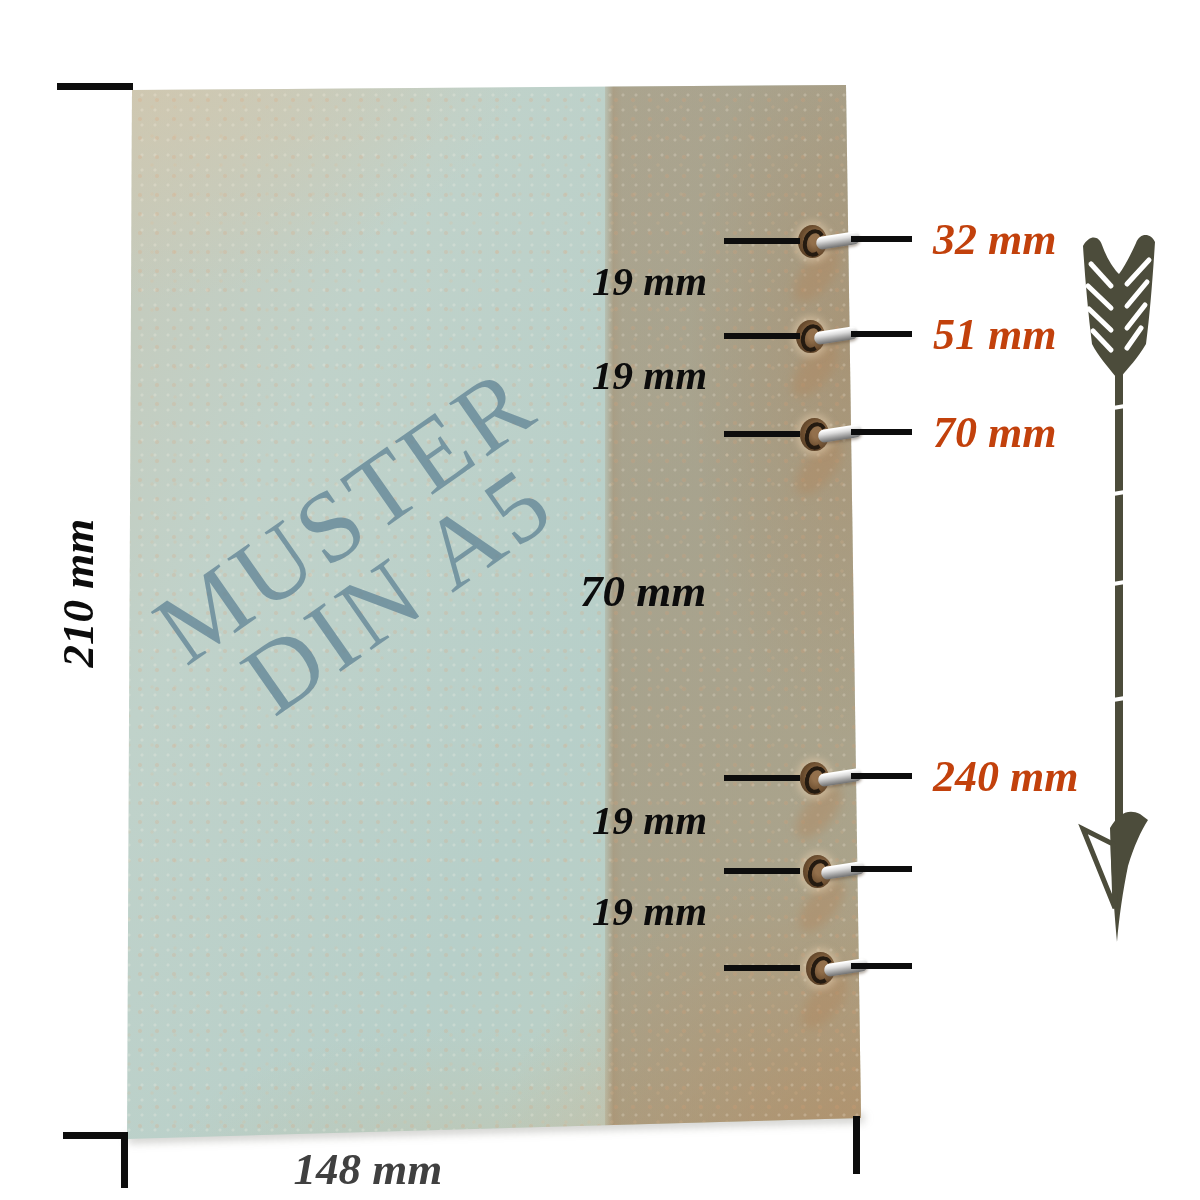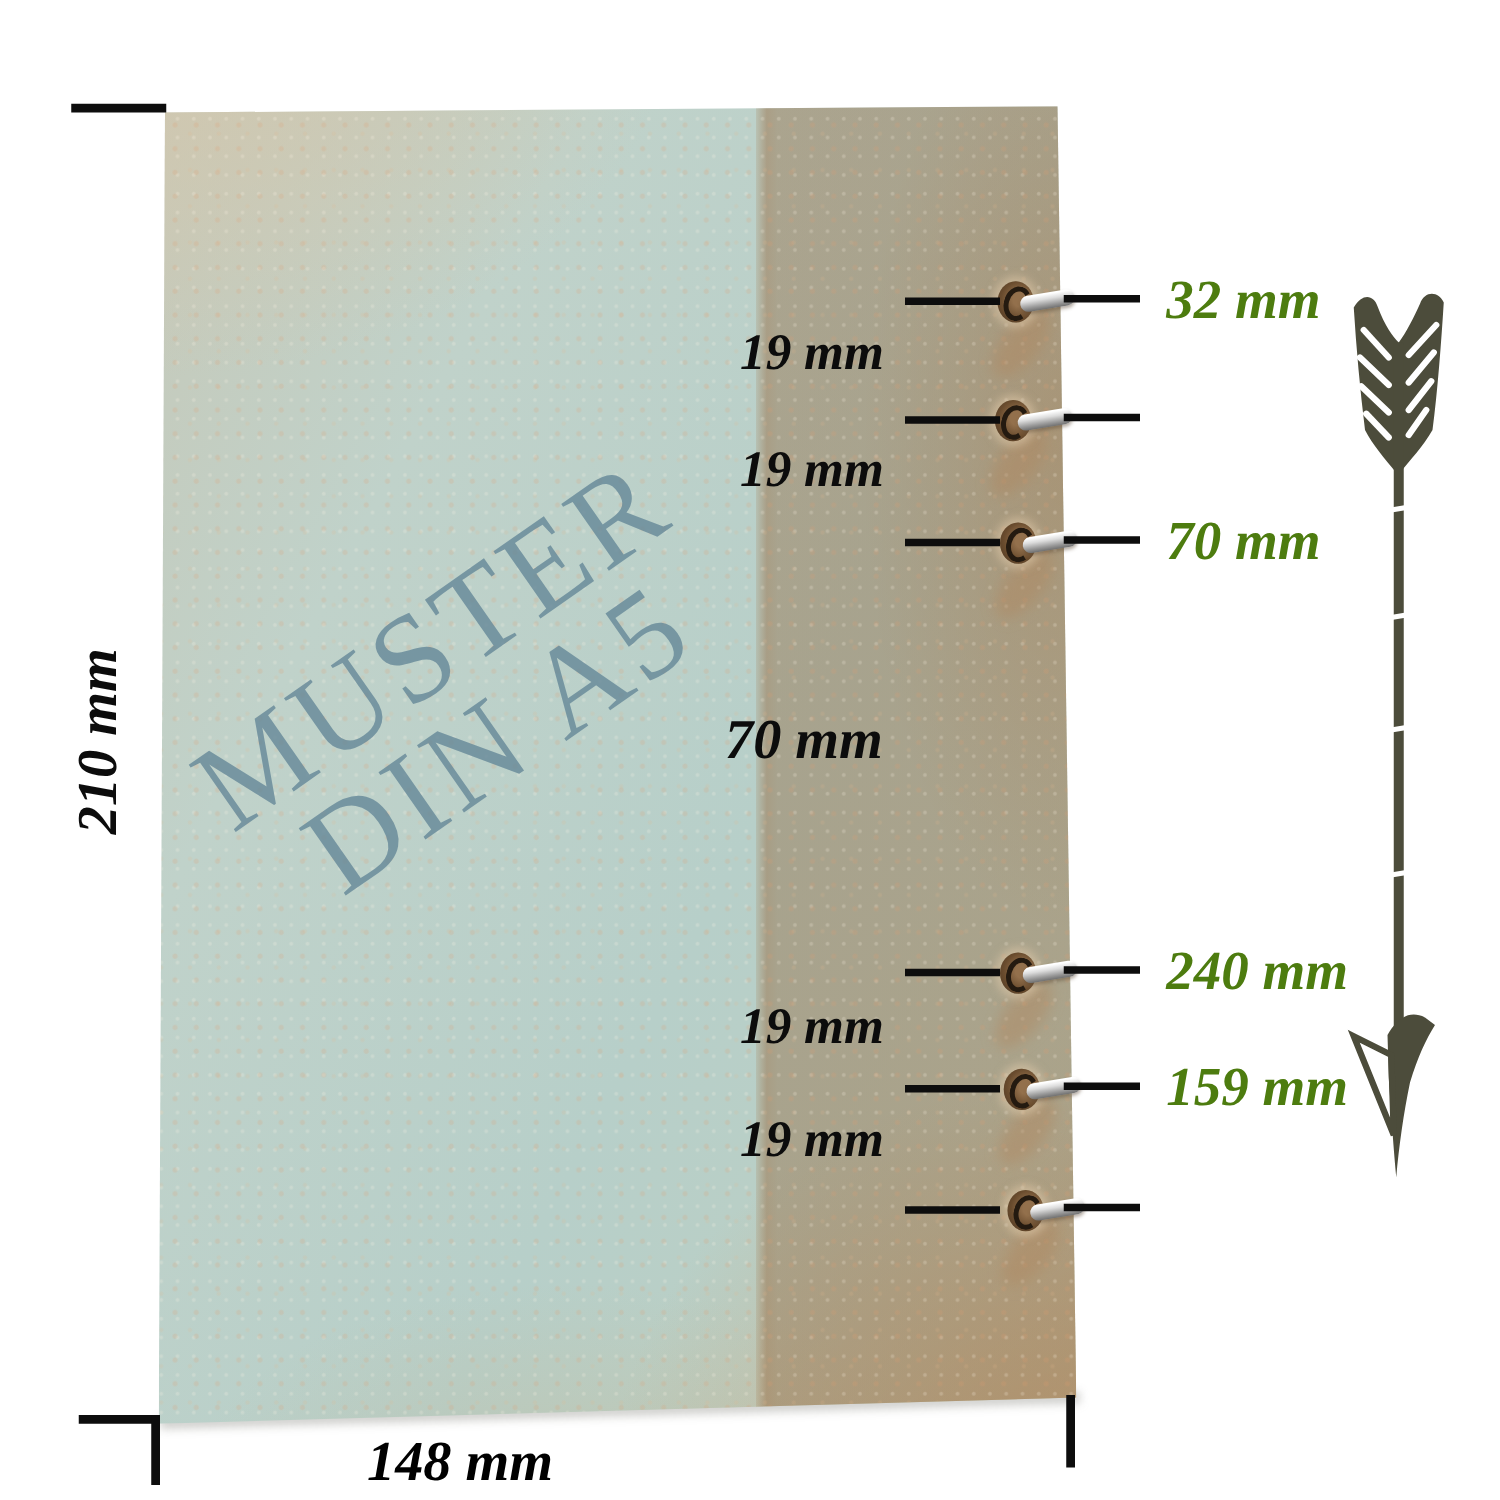--- a/index.html
+++ b/index.html
@@ -30,32 +30,32 @@
   #watermark{position:absolute;left:372px;top:553px;z-index:3;
     transform:translate(-50%,-50%) rotate(-35deg);
     text-align:center;font-size:100px;line-height:.92;letter-spacing:5px;
     color:rgba(103,137,152,.82);white-space:nowrap;}
 
   
   .dimline{position:absolute;height:6px;background:#0d0d0d;z-index:6;}
   .dimline.in{left:724px;width:76px;}
   .dimline.out{left:851px;width:61px;}
   .dim-label{position:absolute;left:933px;z-index:7;white-space:nowrap;
-    font-style:italic;font-weight:600;font-size:44px;color:#4d7c0f;}
+    font-style:italic;font-weight:600;font-size:44px;color:#c2410c;}
   .gap-label{position:absolute;left:592px;z-index:7;white-space:nowrap;
     font-style:italic;font-weight:600;font-size:41px;color:#0c0c0c;}
   .gap-label.big{left:580px;font-size:45px;}
   .tick{position:absolute;background:#0d0d0d;z-index:6;}
   #edge-label-height{position:absolute;left:78px;top:593px;z-index:7;width:0;height:0;}
   #edge-label-height span{position:absolute;display:inline-block;white-space:nowrap;
     transform:translate(-50%,-50%) rotate(-90deg);
     font-style:italic;font-weight:600;font-size:45px;color:#0c0c0c;}
   #edge-label-width{position:absolute;left:368px;top:1169px;z-index:7;
     transform:translate(-50%,-50%);white-space:nowrap;
-    font-style:italic;font-weight:600;font-size:45px;color:#000000;}
+    font-style:italic;font-weight:600;font-size:45px;color:#404040;}
 
   
   .smudge{position:absolute;width:30px;height:64px;border-radius:50%;z-index:4;
     background:rgba(176,136,96,.45);filter:blur(5px);transform:rotate(38deg);}
   .hole{position:absolute;width:29px;height:33px;border-radius:50%;z-index:5;
     background:radial-gradient(circle at 62% 45%, #93704c 22%, #6a4c2e 58%, #49331f 100%);
     box-shadow:0 0 7px 4px rgba(225,203,170,.55);}
   .hole::after{content:"";position:absolute;left:5px;top:4px;width:14px;height:20px;
     border:4px solid #241a10;border-right-color:transparent;border-radius:50%;
     transform:rotate(14deg);}
@@ -96,20 +96,21 @@
   <div class="dimline out" style="top:236px;"></div>
   <div class="dim-label" style="top:214px;">32 mm</div>
 
   <div class="gap-label" style="top:257px;">19 mm</div>
 
   <div class="dimline in" style="top:333px;"></div>
   <div class="smudge" style="left:800px;top:338px;"></div>
   <div class="hole" style="left:796px;top:320px;"></div>
   <div class="tube" style="left:814px;top:329px;"></div>
   <div class="dimline out" style="top:331px;"></div>
+  <div class="dim-label" style="top:309px;">51 mm</div>
 
   <div class="gap-label" style="top:351px;">19 mm</div>
 
   <div class="dimline in" style="top:431px;"></div>
   <div class="smudge" style="left:804px;top:436px;"></div>
   <div class="hole" style="left:800px;top:418px;"></div>
   <div class="tube" style="left:818px;top:427px;"></div>
   <div class="dimline out" style="top:429px;"></div>
   <div class="dim-label" style="top:407px;">70 mm</div>
 
@@ -122,21 +123,20 @@
   <div class="dimline out" style="top:773px;"></div>
   <div class="dim-label" style="top:751px;">240 mm</div>
 
   <div class="gap-label" style="top:796px;">19 mm</div>
 
   <div class="dimline in" style="top:868px;"></div>
   <div class="smudge" style="left:807px;top:873px;"></div>
   <div class="hole" style="left:803px;top:855px;"></div>
   <div class="tube" style="left:821px;top:864px;"></div>
   <div class="dimline out" style="top:866px;"></div>
-  <div class="dim-label" style="top:844px;">159 mm</div>
 
   <div class="gap-label" style="top:887px;">19 mm</div>
 
   <div class="dimline in" style="top:965px;"></div>
   <div class="smudge" style="left:810px;top:970px;"></div>
   <div class="hole" style="left:806px;top:952px;"></div>
   <div class="tube" style="left:824px;top:961px;"></div>
   <div class="dimline out" style="top:963px;"></div>
 
   <svg id="arrow" width="100" height="720" viewBox="0 0 100 720">

